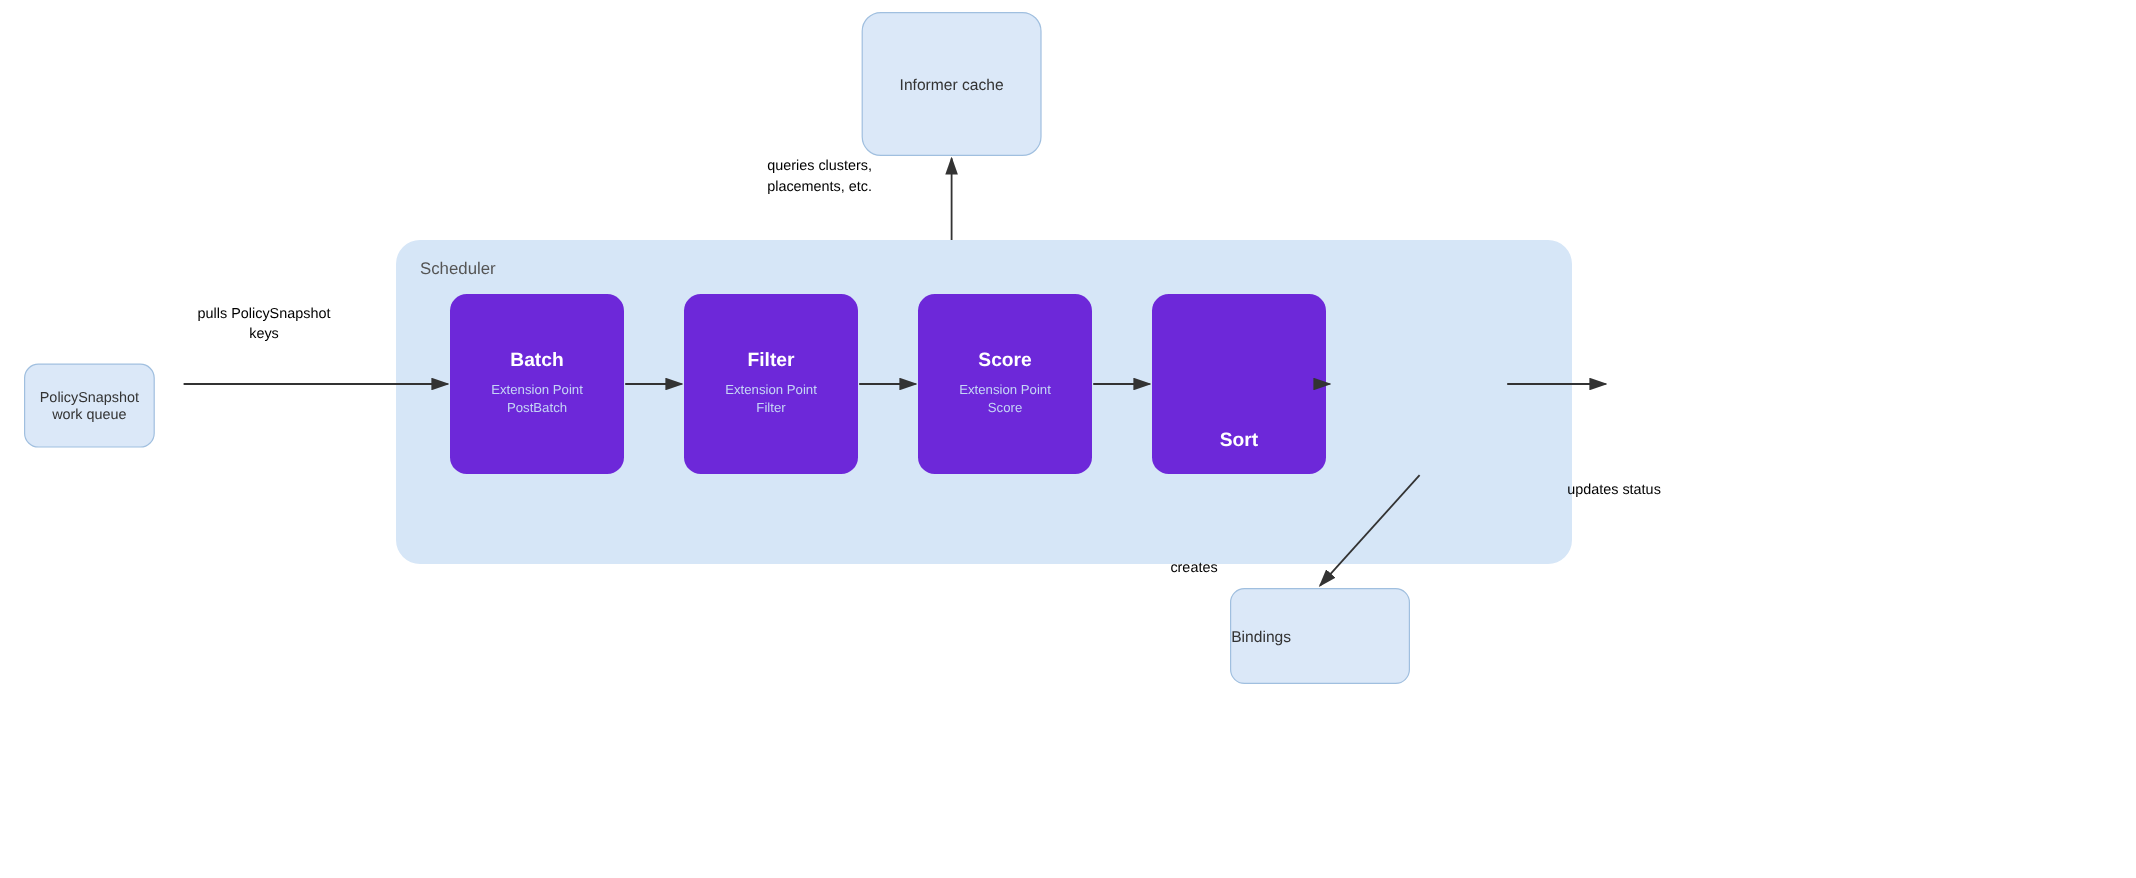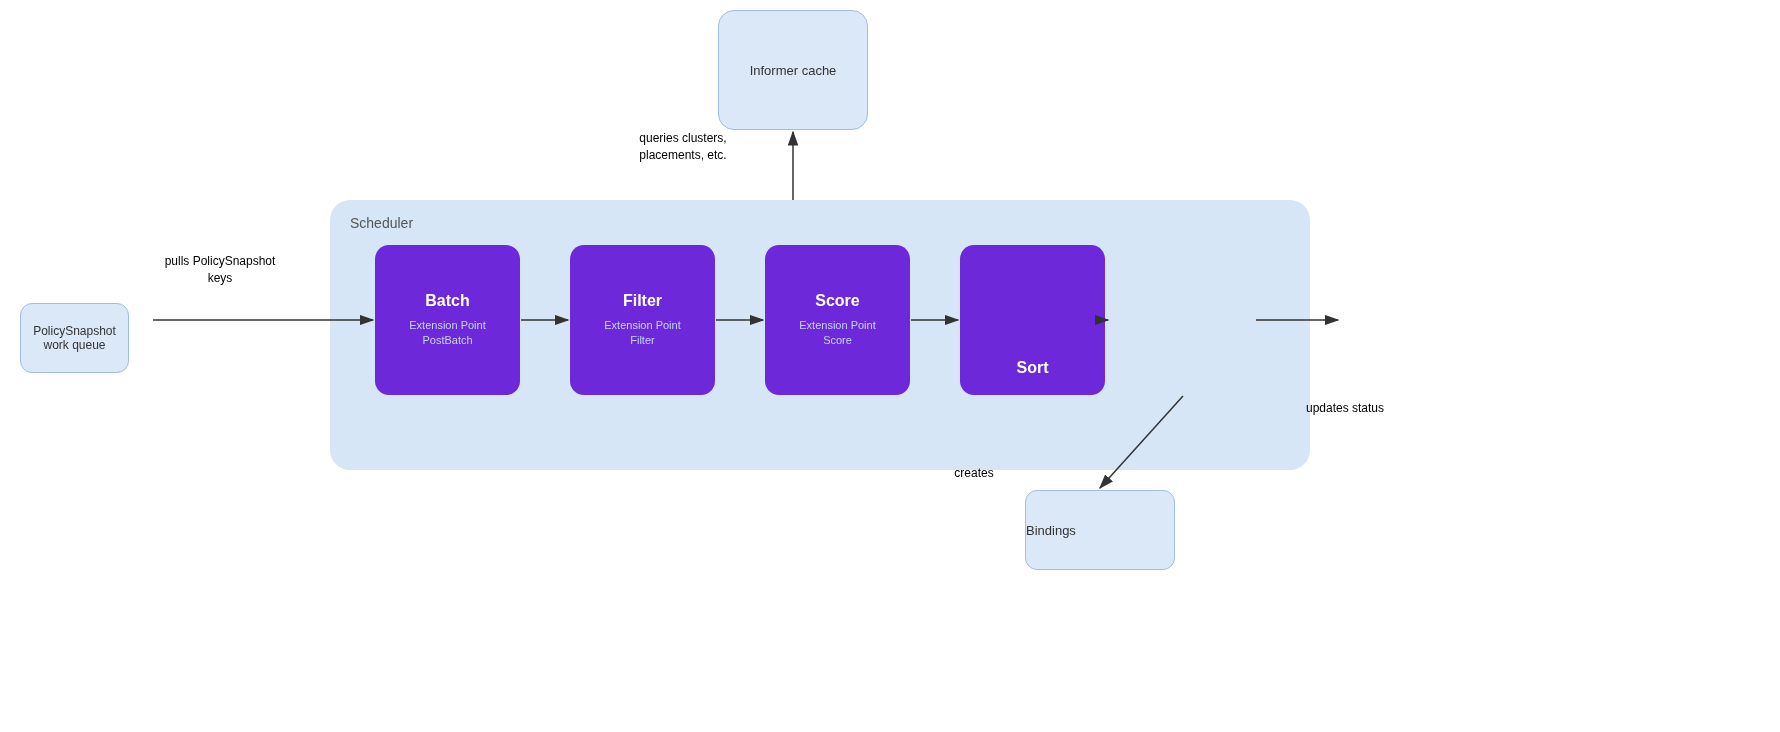--- a/index.html
+++ b/index.html
@@ -189,21 +189,21 @@
 
     .label-updates {
       top: 400px;
       left: 1290px;
       width: 90px;
       margin-left: 10px;
     }
 
     .label-creates {
       top: 465px;
-      left: 934px;
+      left: 955px;
       width: 80px;
     }
   </style>
 </head>
 <body>
 
 <div class="diagram-container">
 
   <div class="informer-cache">
     <span>Informer cache</span>

